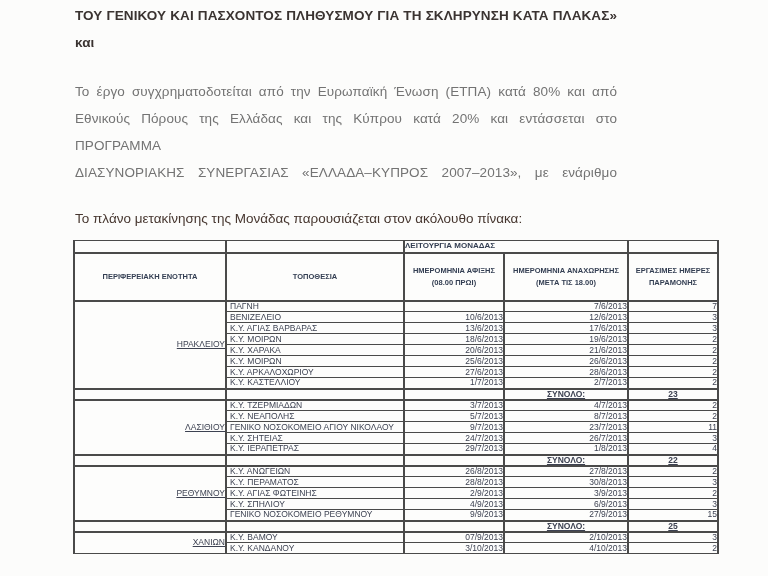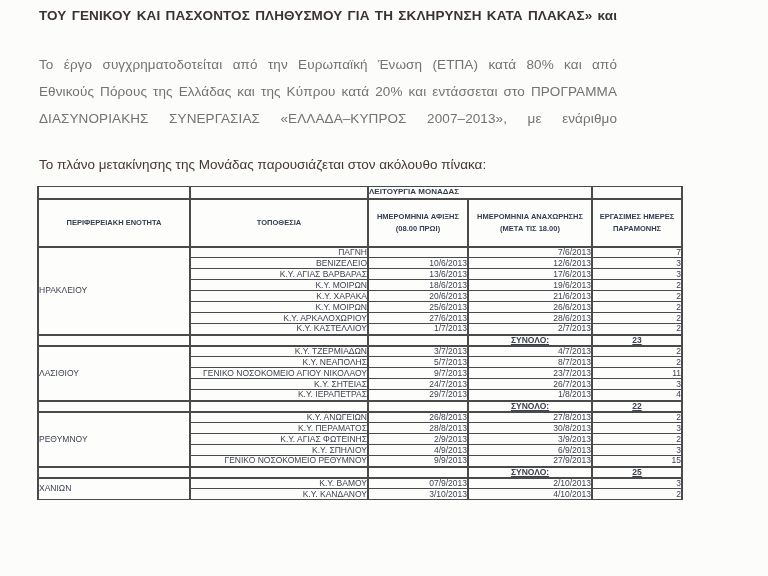--- a/index.html
+++ b/index.html
@@ -4,21 +4,21 @@
 <style>
   * { margin: 0; padding: 0; box-sizing: border-box; }
   html, body {
     width: 768px; height: 576px;
     overflow: hidden;
     background: #fcfcfb;
     font-family: "Liberation Sans", "DejaVu Sans", sans-serif;
   }
   .page {
     width: 680px; height: 576px;
-    padding: 2px 63px 0 39px;
+    padding: 2px 63px 0 75px;
     background: #fcfcfb;
   }
   
   .heading {
     font-weight: bold;
     font-size: 13.5px;
     line-height: 27px;
     color: #3a3331;
     letter-spacing: 0.1px;
   }
@@ -72,25 +72,26 @@
     font-size: 7.5px;
     font-weight: bold;
     text-align: center;
     vertical-align: middle;
     color: #333e52;
     line-height: 1.5;
     white-space: normal;
     padding: 2px 4px;
   }
   .plan-table td.region-cell {
-    text-align: left;
+    text-align: right;
     vertical-align: middle;
     color: #3d4252;
-  }
-  .plan-table td.location-cell { text-align: right; padding-left: 3px; }
+    text-decoration: underline;
+  }
+  .plan-table td.location-cell { text-align: left; padding-left: 3px; }
   .plan-table td.date-cell,
   .plan-table td.days-cell { text-align: right; }
   .plan-table tr.total-row td {
     border-top-width: 2px;
     border-bottom-width: 2px;
   }
   .plan-table td.total-label-cell,
   .plan-table td.total-value-cell {
     font-weight: bold;
     text-decoration: underline;

